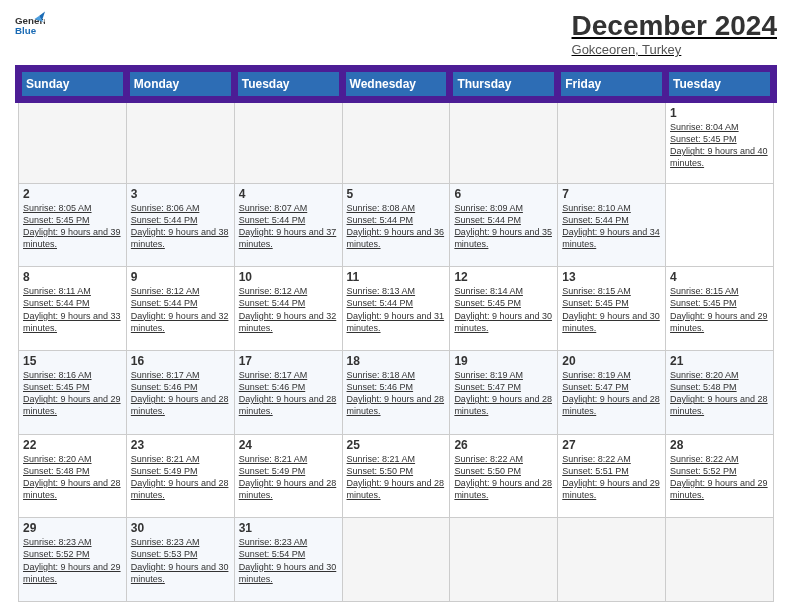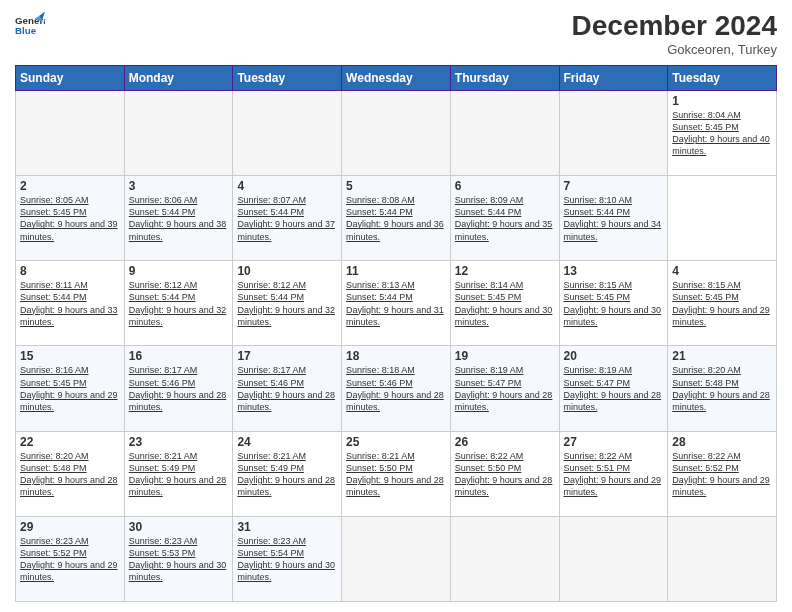--- a/index.html
+++ b/index.html
@@ -26,21 +26,21 @@
     .logo {
       display: flex;
       align-items: center;
       gap: 4px;
     }
     .logo-bird {
       width: 30px;
       height: 30px;
     }
     .title-block {
-      text-align: right;
+      text-decoration: underline;
     }
     .month-title {
       font-size: 28px;
       font-weight: bold;
       color: #333;
     }
     .location {
       font-size: 13px;
       color: #555;
     }
@@ -51,21 +51,21 @@
       width: 100%;
       table-layout: fixed;
     }
     .calendar th {
       background: #2d6db5;
       color: #fff;
       font-size: 12px;
       font-weight: bold;
       padding: 5px 4px;
       text-align: left;
-      border: 1px solid #4c1d95;
+      border: 7px solid #4c1d95;
     }
     .calendar td {
       border: 1px solid #ccc;
       vertical-align: top;
       padding: 3px 4px;
       font-size: 9.5px;
       color: #333;
       background: #fff;
       height: 82px;
     }

